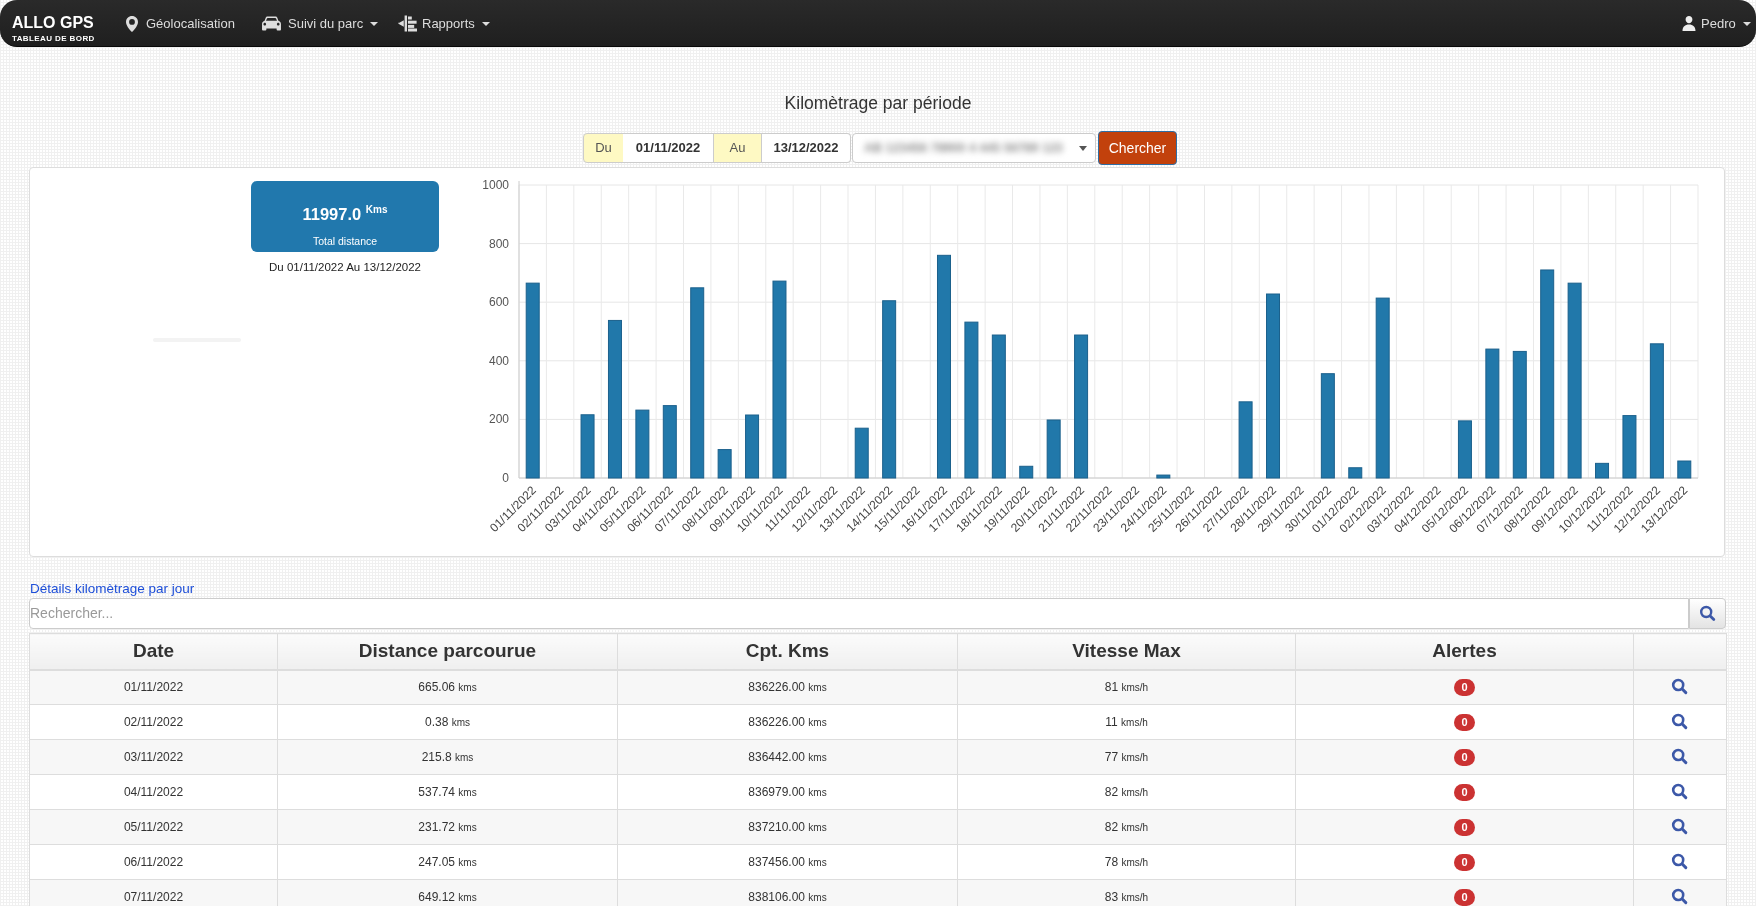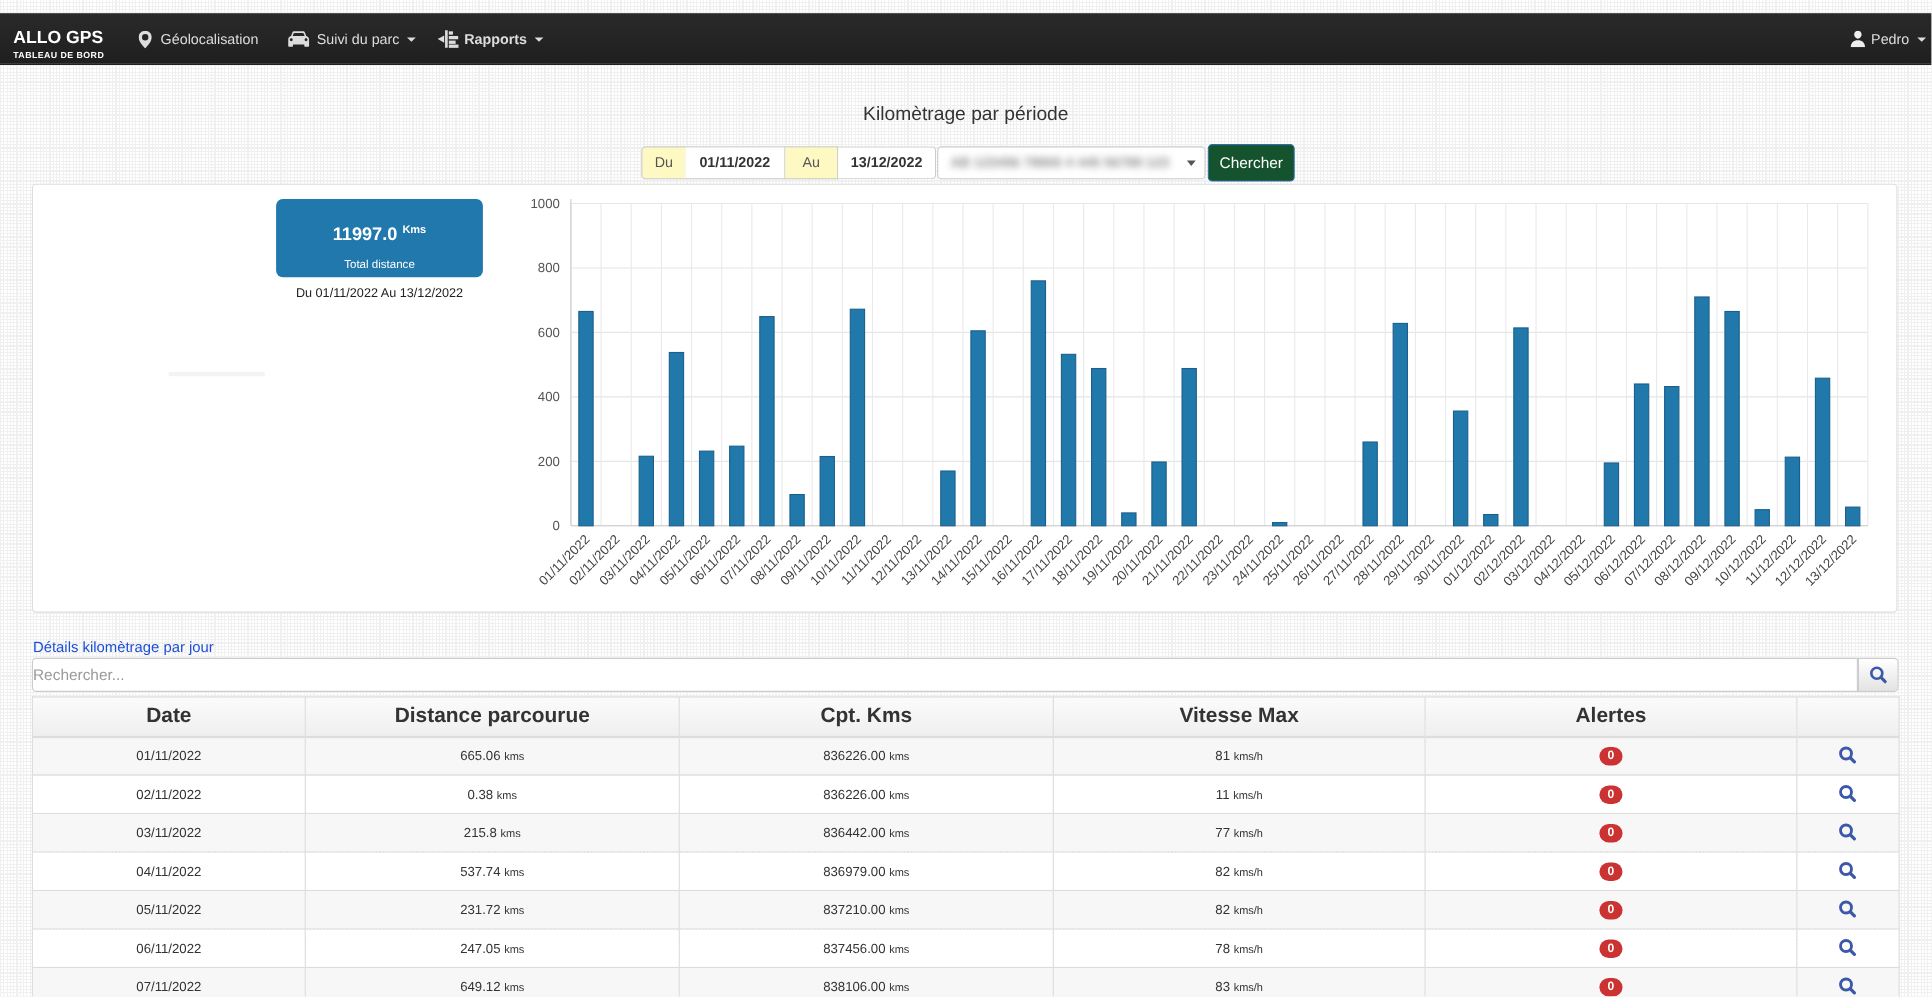--- a/index.html
+++ b/index.html
@@ -8,23 +8,24 @@
 body {
   width:1756px; height:906px; overflow:hidden; position:relative;
   font-family:"Liberation Sans", sans-serif;
   background-color:#ffffff;
   background-image:
     repeating-linear-gradient(0deg, #f0f0f0 0, #f0f0f0 1px, transparent 1px, transparent 3px),
     repeating-linear-gradient(90deg, #f0f0f0 0, #f0f0f0 1px, transparent 1px, transparent 3px);
 }
 
 .navbar {
-  position:absolute; left:0; top:12px; width:1756px; height:47px;
+  position:absolute; left:0; top:0; width:1756px; height:47px;
   background:linear-gradient(#2a2a2a,#1f1f1f);
   border-bottom:1px solid #090909;
+  border-radius:17px;
 }
 .brand { position:absolute; left:12px; top:13px; color:#fff; }
 .brand .l1 { font-size:16px; font-weight:bold; line-height:19px; }
 .brand .l2 { font-size:8px; font-weight:bold; letter-spacing:0.4px; line-height:9px; margin-top:2px; }
 .navitem { position:absolute; top:0; height:47px; display:flex; align-items:center; color:#ddd; font-size:13px; }
 .navitem svg { display:block; }
 .caret { display:inline-block; width:0; height:0; border-left:4px solid transparent; border-right:4px solid transparent; border-top:4px solid #ddd; margin-left:7px; }
 
 h2.title { position:absolute; left:0; top:93px; width:1756px; margin:0; text-align:center; font-size:17.5px; font-weight:normal; color:#333; }
 .fctl { position:absolute; height:30px; border:1px solid #ccc; font-size:13px; color:#555; background:#fff; top:133px; }
@@ -32,21 +33,21 @@
 .inpt { font-weight:bold; color:#333; text-align:center; line-height:28px; background:#fff; font-size:13px; }
 #addon-du { left:583px; width:41px; border-radius:4px 0 0 4px; }
 #inp-du { left:623px; width:91px; border-left:none; }
 #addon-au { left:714px; width:48px; border-left:none; }
 #inp-au { left:762px; width:89px; border-left:none; border-radius:0 4px 4px 0; }
 #sel { left:852px; width:244px; border-radius:4px; }
 #sel .blur { position:absolute; left:11px; top:7px; color:#8b8b8b; font-weight:bold; font-size:12.5px; filter:blur(3.2px); white-space:nowrap; }
 #sel .scaret { position:absolute; right:8px; top:12px; width:0; height:0; border-left:4.5px solid transparent; border-right:4.5px solid transparent; border-top:5.5px solid #555; }
 .btn-chercher {
   position:absolute; left:1098px; top:131px; width:79px; height:34px;
-  background:#14532d; border:1px solid #2e6da4; border-radius:4px;
+  background:#c2410c; border:1px solid #2e6da4; border-radius:4px;
   color:#fff; font-size:14px; text-align:center; line-height:32px;
 }
 
 .panel {
   position:absolute; left:29px; top:167px; width:1696px; height:390px;
   background:#fff; border:1px solid #ddd; border-radius:4px;
 }
 .card { position:absolute; border-radius:6px; color:#fff; text-align:center; }
 .card .num { font-size:16.5px; font-weight:bold; margin-top:20px; line-height:18px; }
 .card .num sup { font-size:10px; font-weight:bold; }
@@ -81,21 +82,21 @@
         <path fill-rule="evenodd" d="M6 0C9.3 0 12 2.6 12 5.9 12 9.1 9 13 6 16 3 13 0 9.1 0 5.9 0 2.6 2.7 0 6 0 Z M6 3 A2.9 2.9 0 1 0 6 8.8 2.9 2.9 0 1 0 6 3 Z" fill="#ddd"></path>
       </svg>
     Géolocalisation
   </div>
   <div class="navitem" style="left:261px;">
     <svg width="21" height="18" viewBox="0 0 22 19" style="margin-right:6px;">
         <path fill-rule="evenodd" d="M6.7 1.5 C5.9 1.5 5.3 2 5 2.7 L3.7 6 C2.1 6.4 1 7.7 1 9.4 L1 15.3 C1 15.9 1.4 16.3 2 16.3 L4.6 16.3 C5.2 16.3 5.6 15.9 5.6 15.3 L5.6 14.3 L16.4 14.3 L16.4 15.3 C16.4 15.9 16.8 16.3 17.4 16.3 L20 16.3 C20.6 16.3 21 15.9 21 15.3 L21 9.4 C21 7.7 19.9 6.4 18.3 6 L17 2.7 C16.7 2 16.1 1.5 15.3 1.5 Z M7 3.1 L15 3.1 C15.4 3.1 15.7 3.3 15.8 3.7 L16.8 6 L5.2 6 L6.2 3.7 C6.3 3.3 6.6 3.1 7 3.1 Z M3.9 8.3 C4.7 8.3 5.3 8.9 5.3 9.7 C5.3 10.5 4.7 11.1 3.9 11.1 C3.1 11.1 2.5 10.5 2.5 9.7 C2.5 8.9 3.1 8.3 3.9 8.3 Z M18.1 8.3 C18.9 8.3 19.5 8.9 19.5 9.7 C19.5 10.5 18.9 11.1 18.1 11.1 C17.3 11.1 16.7 10.5 16.7 9.7 C16.7 8.9 17.3 8.3 18.1 8.3 Z" fill="#ddd"></path>
       </svg>
     Suivi du parc <span class="caret"></span>
   </div>
-  <div class="navitem" style="left:398px;font-weight:bold;">
+  <div class="navitem" style="left:398px;">
     <svg width="19" height="17" viewBox="0 0 19 17" style="margin-right:5px;">
         <path d="M6.6 0.5 L9 0.5 L9 16.5 L6.6 16.5 Z M0 7.7 L5.8 7.7 L5.8 9.3 L2.9 9.3 Z M0 8.5 L5.8 5.2 L5.8 11.8 Z" fill="#ddd"></path>
         <rect x="10" y="1.5" width="3.8" height="3" fill="#ddd"></rect>
         <rect x="10" y="5.7" width="8.6" height="3" fill="#ddd"></rect>
         <rect x="10" y="9.9" width="6.2" height="3" fill="#ddd"></rect>
         <rect x="10" y="13.5" width="9" height="3" fill="#ddd"></rect>
       </svg>
     Rapports <span class="caret"></span>
   </div>
   <div class="navitem" style="left:1682px;">

